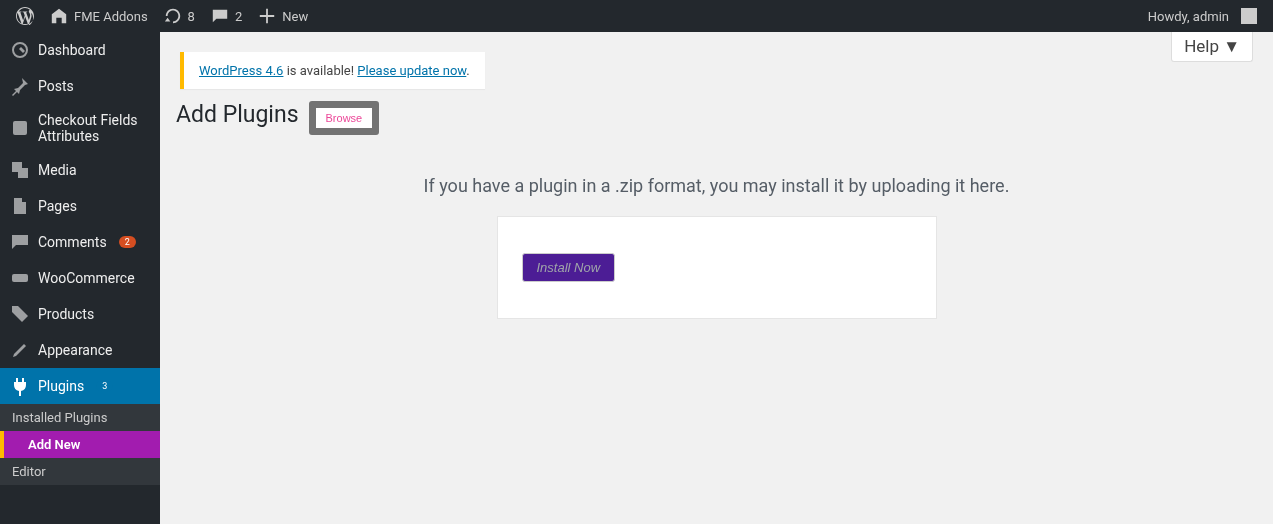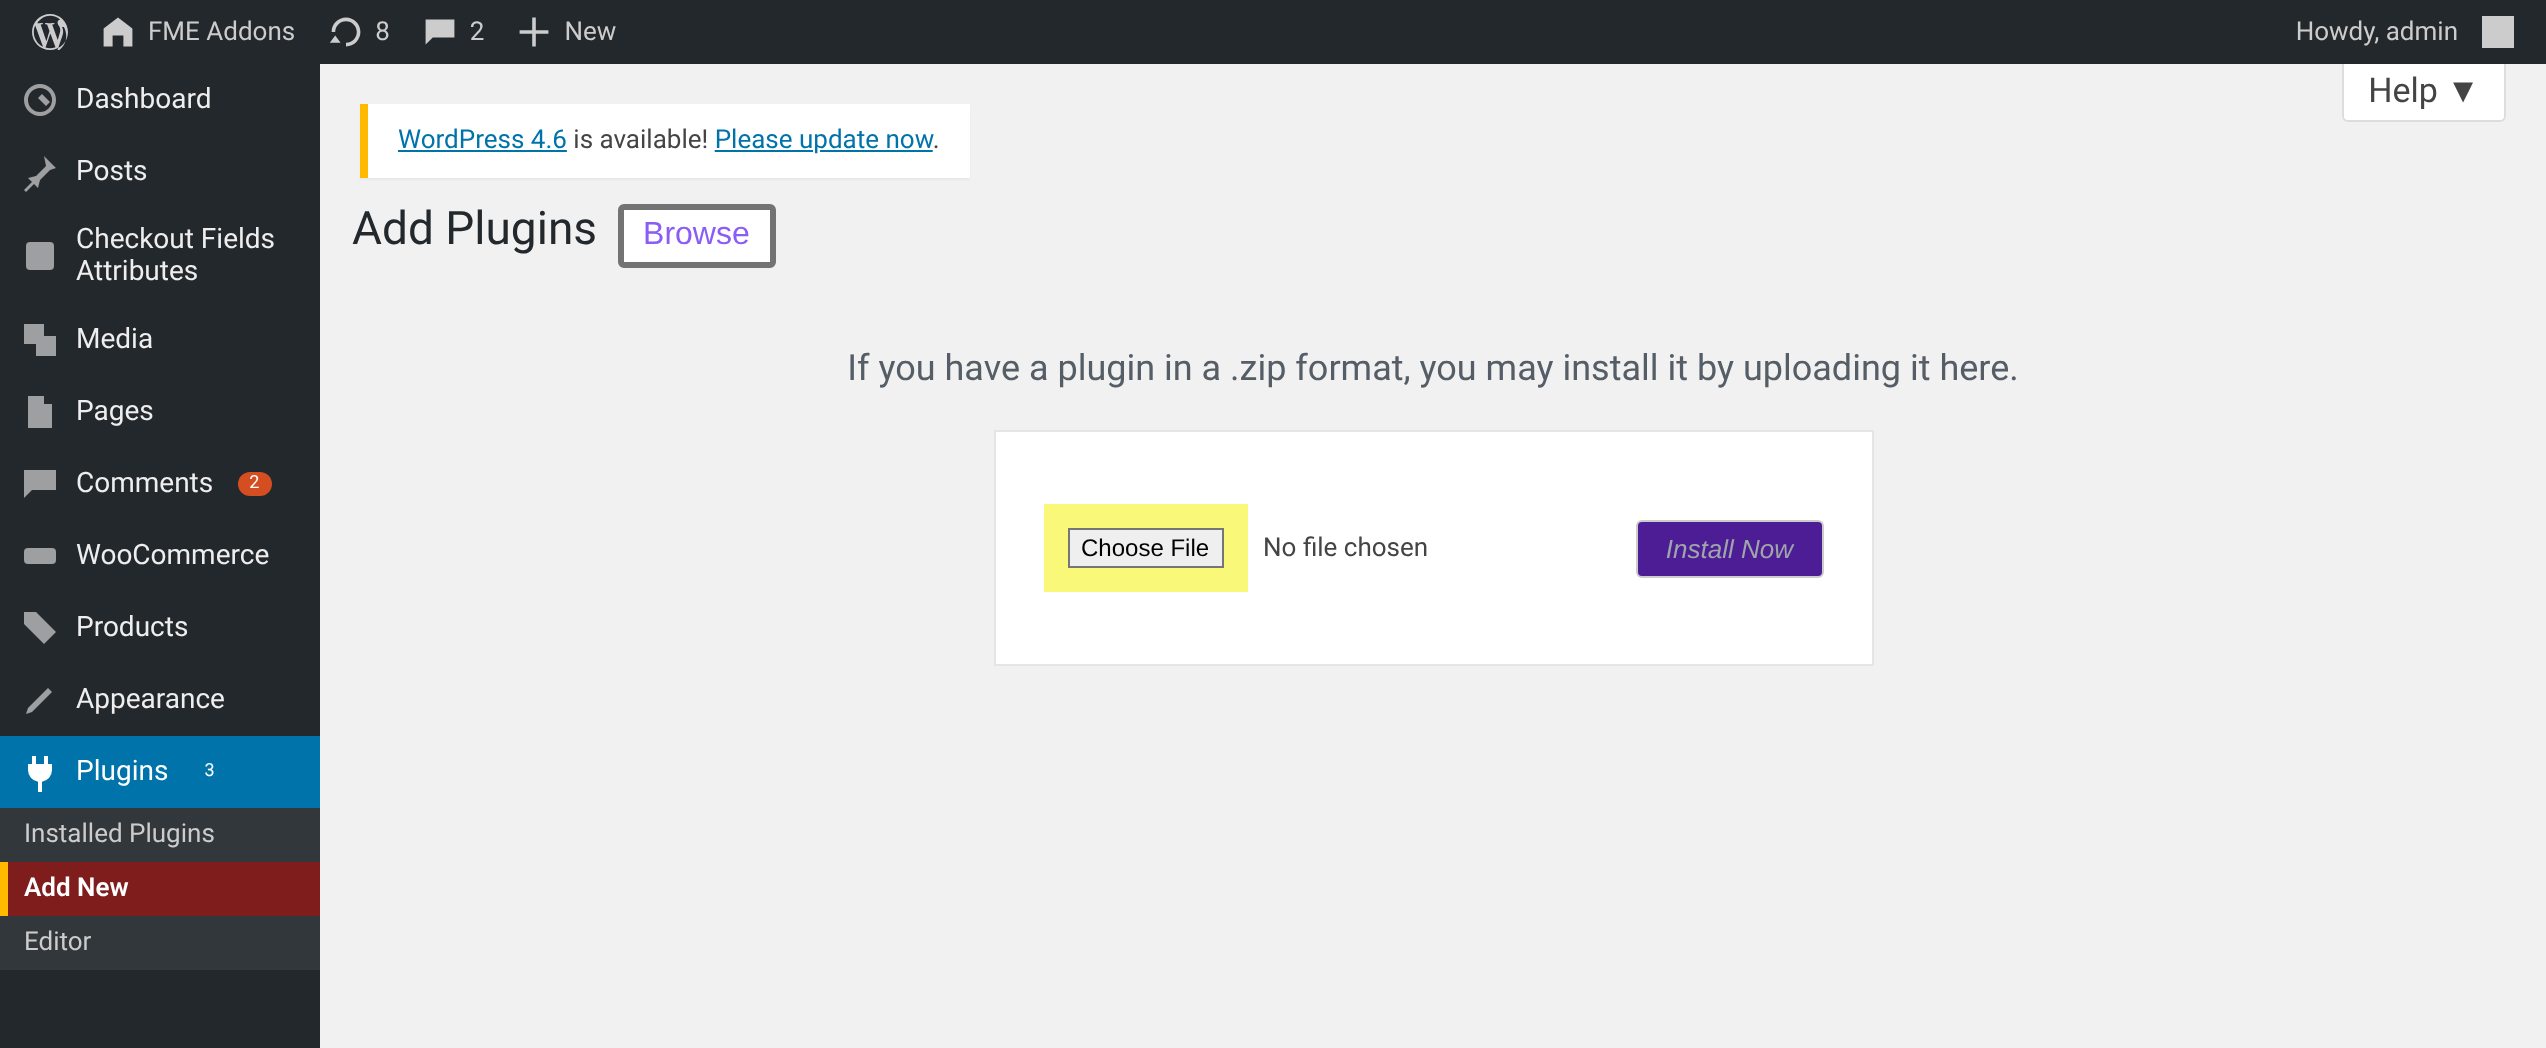--- a/index.html
+++ b/index.html
@@ -16,32 +16,32 @@
 
 .wrap { display: flex; min-height: calc(100vh - 32px); }
 .sidebar { width: 160px; background: #23282d; color: #eee; flex-shrink: 0; }
 .menu-item { display: flex; align-items: center; gap: 8px; padding: 8px 10px; color: #eee; cursor: pointer; font-size: 14px; position: relative; min-height: 34px; }
 .menu-item.current { background: #0073aa; color: #fff; }
 .menu-item.current::after { content: ""; position: absolute; right: -8px; top: 50%; transform: translateY(-50%); border: 8px solid transparent; border-right-color: #f1f1f1; }
 .menu-icon { width: 20px; height: 20px; display: inline-flex; align-items: center; justify-content: center; opacity: 0.6; flex-shrink: 0; }
 .menu-item.current .menu-icon { opacity: 1; }
 .submenu { background: #32373c; }
 .submenu-item { padding: 6px 12px; font-size: 13px; color: #ccc; cursor: pointer; }
-.submenu-item.current { background: #7f1d1d; color: #fff; font-weight: 600; border-left: 4px solid #ffba00; padding-left: 8px; }
+.submenu-item.current { background: #a21caf; color: #fff; font-weight: 600; border-left: 4px solid #ffba00; padding-left: 24px; }
 .count-badge { background: #d54e21; color: #fff; border-radius: 10px; font-size: 9px; padding: 1px 6px; margin-left: 4px; }
 .count-badge.blue { background: #0073aa; }
 
 
 .content { flex: 1; padding: 0; position: relative; }
 .help-tab { position: absolute; right: 20px; top: 0; background: #fff; border: 1px solid #ddd; border-top: 0; padding: 4px 12px; font-size: 17px; cursor: pointer; border-radius: 0 0 3px 3px; }
 .notice { background: #fff; border-left: 4px solid #ffba00; padding: 11px 15px; margin: 20px 20px 2px 0; margin-left: 20px; display: inline-block; box-shadow: 0 1px 1px rgba(0,0,0,0.04); }
 .notice a { color: #0073aa; text-decoration: underline; }
 .page-title-wrap { padding: 0 16px; display: flex; align-items: baseline; gap: 10px; margin-top: 10px; }
 .page-title { font-size: 23px; font-weight: 400; color: #23282d; }
-.browse-btn { background: #fff; border: 3px solid #737373; color: #8b5cf6; padding: 4px 10px; font-size: 16px; cursor: pointer; border-radius: 3px; }
+.browse-btn { background: #fff; border: 7px solid #737373; color: #ec4899; padding: 4px 10px; font-size: 11px; cursor: pointer; border-radius: 3px; }
 .upload-desc { text-align: center; font-size: 18px; color: #555d66; margin: 40px 20px 20px; font-weight: 400; }
 .upload-card { background: #fff; border: 1px solid #e5e5e5; width: 440px; margin: 20px auto; padding: 36px 24px; display: flex; align-items: center; justify-content: space-between; }
 .file-group { display: flex; align-items: center; gap: 4px; }
 .choose-file { background: #efefef; border: 1px solid #767676; padding: 2px 6px; font-size: 12px; cursor: pointer; }
 .highlight-wrap { background: #faf878; padding: 12px; display: inline-flex; align-items: center; }
 .file-status { font-size: 13px; color: #444; margin-left: 4px; }
 .install-btn { background: #4c1d95; border: 1px solid #ccc; color: #a0a5aa; padding: 6px 14px; border-radius: 3px; font-size: 13px; cursor: not-allowed; font-style: italic; }
 
 svg { width: 100%; height: 100%; fill: currentColor; }
 </style>
@@ -199,22 +199,16 @@
     </div>
 
     <div class="page-title-wrap">
       <h1 class="page-title">Add Plugins</h1>
       <button class="browse-btn">Browse</button>
     </div>
 
     <p class="upload-desc">If you have a plugin in a .zip format, you may install it by uploading it here.</p>
 
     <div class="upload-card">
-      <div class="file-group">
-        <span class="highlight-wrap">
-          <button class="choose-file">Choose File</button>
-        </span>
-        <span class="file-status">No file chosen</span>
-      </div>
       <button class="install-btn" disabled="">Install Now</button>
     </div>
   </div>
 </div>
 
 </body></html>

